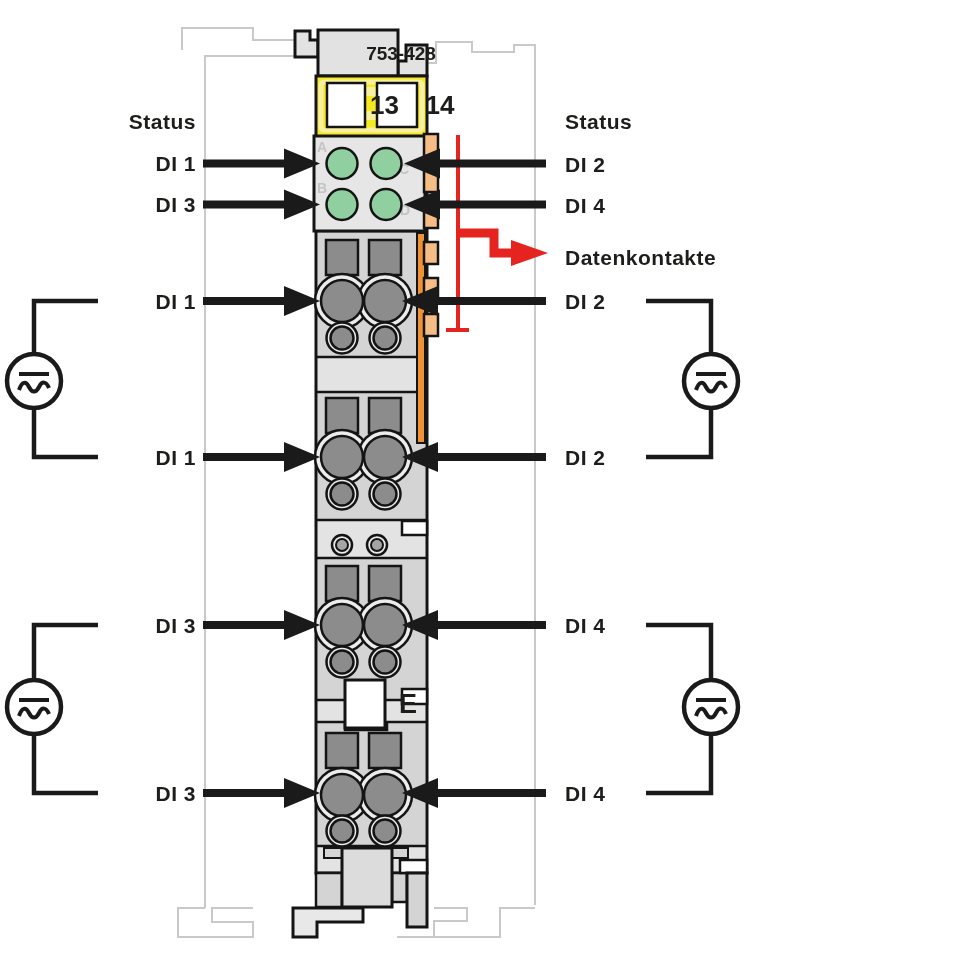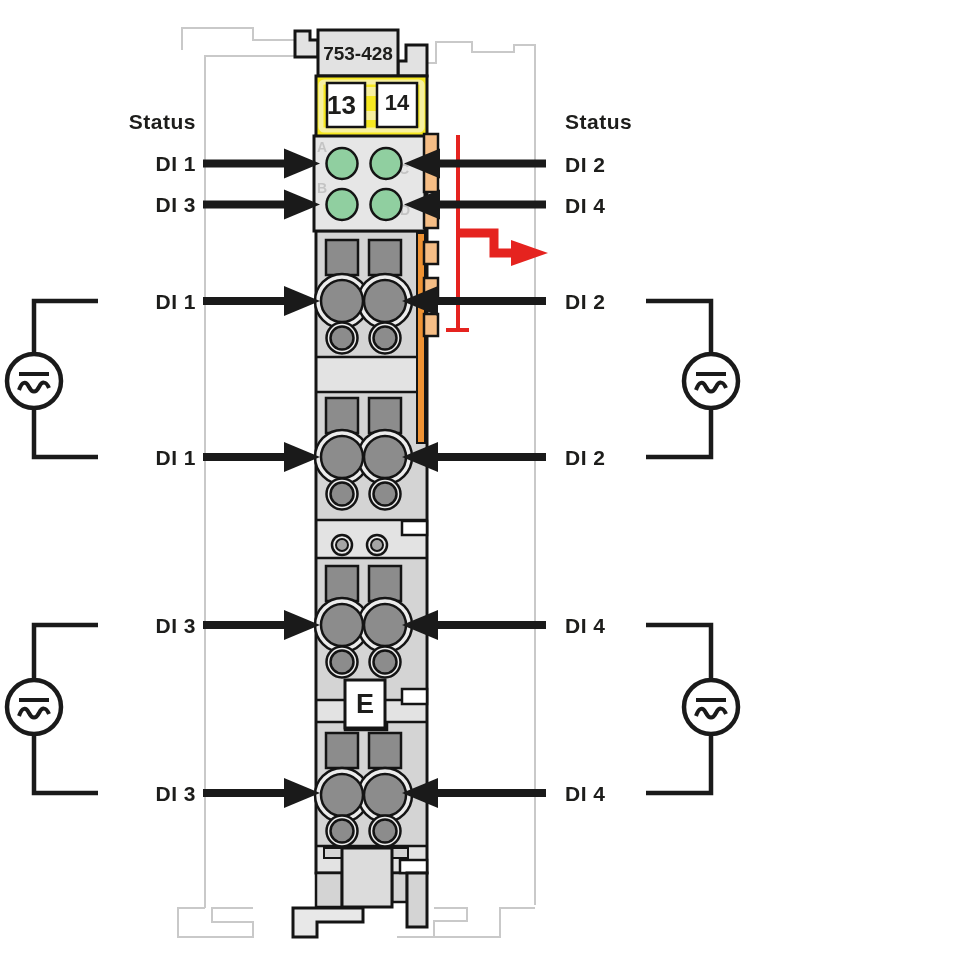--- a/index.html
+++ b/index.html
@@ -2,21 +2,21 @@
 <html style="--yellow: #f6e821; --led-green: #90cfa0; --orange-strip: #ef9233; --orange-tab: #f5bd85; --red: #e5231f; --body-gray: #d4d4d4; --band-gray: #e3e3e3; --dark-gray: #8c8c8c; --bg-outline: #c9c9c9;"><head>
 <meta charset="utf-8">
 <style>
   html,body{margin:0;padding:0;background:#fff;}
   #canvas{position:relative;width:964px;height:964px;background:#ffffff;overflow:hidden;
           font-family:"Liberation Sans", sans-serif;}
   #canvas svg{position:absolute;left:0;top:0;}
   .lbl{position:absolute;font-weight:bold;font-size:21px;line-height:27px;color:#1d1d1b;
        white-space:nowrap;letter-spacing:0.5px;}
   .lbl.ralign{text-align:right;width:160px;}
-  .devtxt{position:absolute;font-weight:bold;color:#1d1d1b;text-align:center;line-height:1;}
+  .devtxt{position:absolute;font-weight:bold;color:#1d1d1b;text-align:center;line-height:1;padding-left:43px;}
   
   .f-yellow{fill:var(--yellow,#f6e821);}
   .f-led{fill:var(--led-green,#90cfa0);}
   .f-strip{fill:var(--orange-strip,#ef9233);}
   .f-tab{fill:var(--orange-tab,#f5bd85);}
   .red-s{stroke:var(--red,#e5231f);}
   .red-f{fill:var(--red,#e5231f);}
   .f-body{fill:var(--body-gray,#d4d4d4);}
   .f-band{fill:var(--band-gray,#e3e3e3);}
   .f-dark{fill:var(--dark-gray,#8c8c8c);}
@@ -258,23 +258,24 @@
 <div class="lbl ralign" style="right:768px;top:150px;">DI 1</div>
 <div class="lbl ralign" style="right:768px;top:191px;">DI 3</div>
 <div class="lbl ralign" style="right:768px;top:288px;">DI 1</div>
 <div class="lbl ralign" style="right:768px;top:444px;">DI 1</div>
 <div class="lbl ralign" style="right:768px;top:612px;">DI 3</div>
 <div class="lbl ralign" style="right:768px;top:780px;">DI 3</div>
 
 <div class="lbl" style="left:565px;top:108px;">Status</div>
 <div class="lbl" style="left:565px;top:151px;">DI 2</div>
 <div class="lbl" style="left:565px;top:192px;">DI 4</div>
+<div class="lbl" style="left:565px;top:244px;">Datenkontakte</div>
 <div class="lbl" style="left:565px;top:288px;">DI 2</div>
 <div class="lbl" style="left:565px;top:444px;">DI 2</div>
 <div class="lbl" style="left:565px;top:612px;">DI 4</div>
 <div class="lbl" style="left:565px;top:780px;">DI 4</div>
 
 <div class="devtxt" style="left:318px;top:44px;width:80px;font-size:19px;">753-428</div>
 <div class="devtxt" style="left:327px;top:92px;width:28px;font-size:26px;">13</div>
-<div class="devtxt" style="left:377px;top:92px;width:40px;font-size:22px;">14</div>
+<div class="devtxt" style="left:377px;top:92px;width:40px;font-size:26px;">14</div>
 <div class="devtxt" style="left:345px;top:691px;width:40px;font-size:27px;">E</div>
 
 </div>
 
 </body></html>

